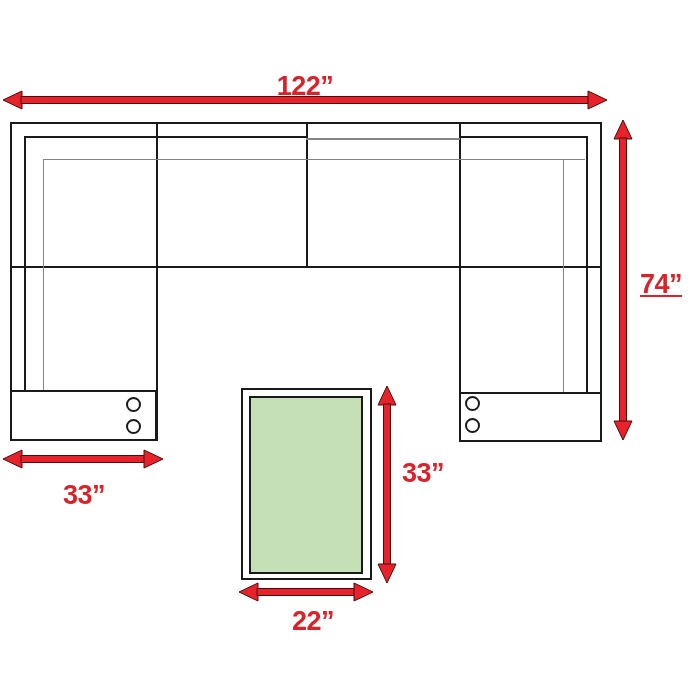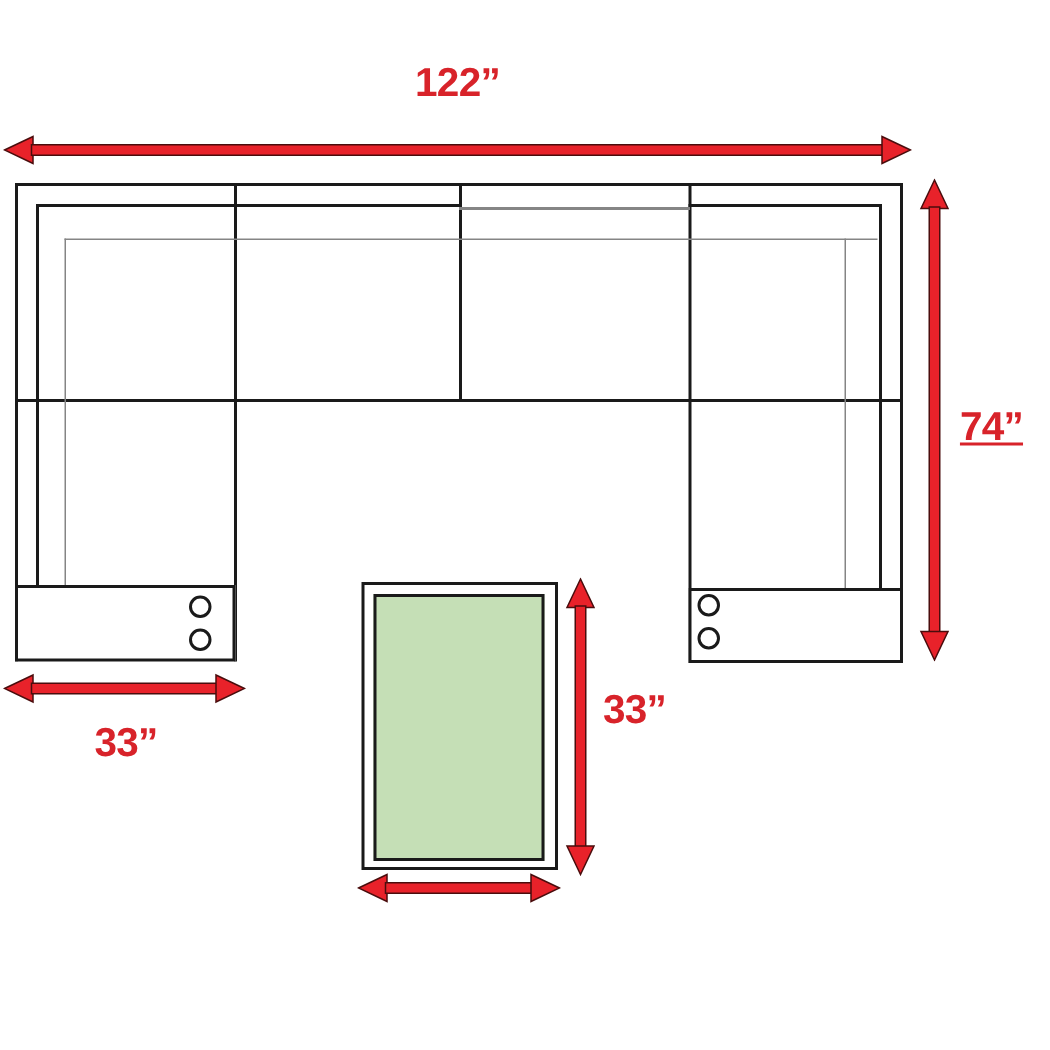--- a/index.html
+++ b/index.html
@@ -80,18 +80,19 @@
     <rect class="arrow" x="8.5" y="19" width="7" height="161"></rect>
     <polygon class="arrow" points="12,198 3,179 21,179"></polygon>
   </svg>
 
   <svg class="arrow-svg" style="left:238px;top:580px;" width="136" height="24">
     <polygon class="arrow" points="1,12 20,3 20,21"></polygon>
     <rect class="arrow" x="19" y="8.5" width="98" height="7"></rect>
     <polygon class="arrow" points="135,12 116,3 116,21"></polygon>
   </svg>
 
-  <div class="dim-label" style="left:255px;top:40px;width:100px;">122”</div>
+  <div class="dim-label" style="left:255px;top:71px;width:100px;">122”</div>
   <div class="dim-label" style="left:634px;top:269px;width:54px;text-decoration:underline;">74”</div>
   <div class="dim-label" style="left:34px;top:480px;width:100px;">33”</div>
   <div class="dim-label" style="left:396px;top:458px;width:54px;">33”</div>
+  <div class="dim-label" style="left:263px;top:606px;width:100px;">22”</div>
 
 </div>
 
 </body></html>

